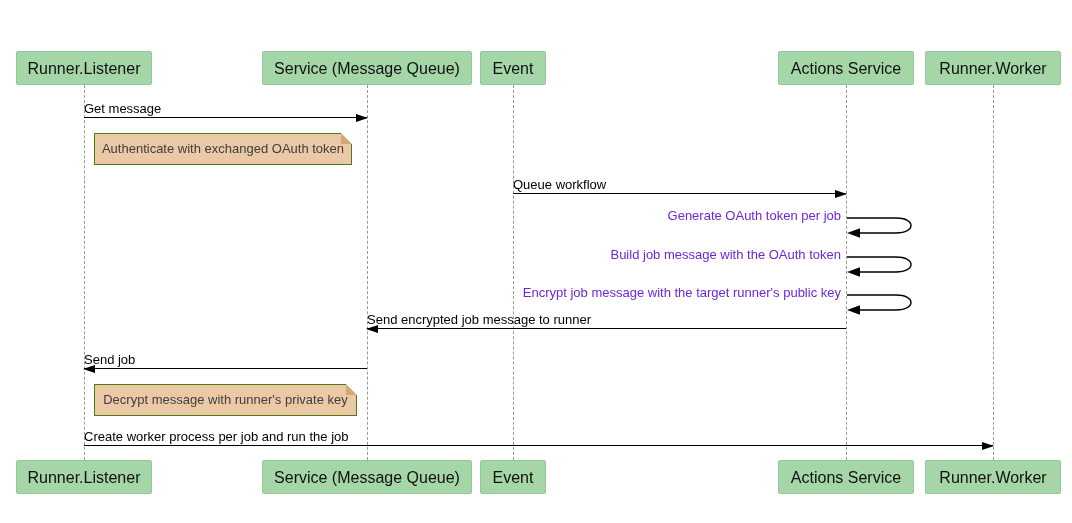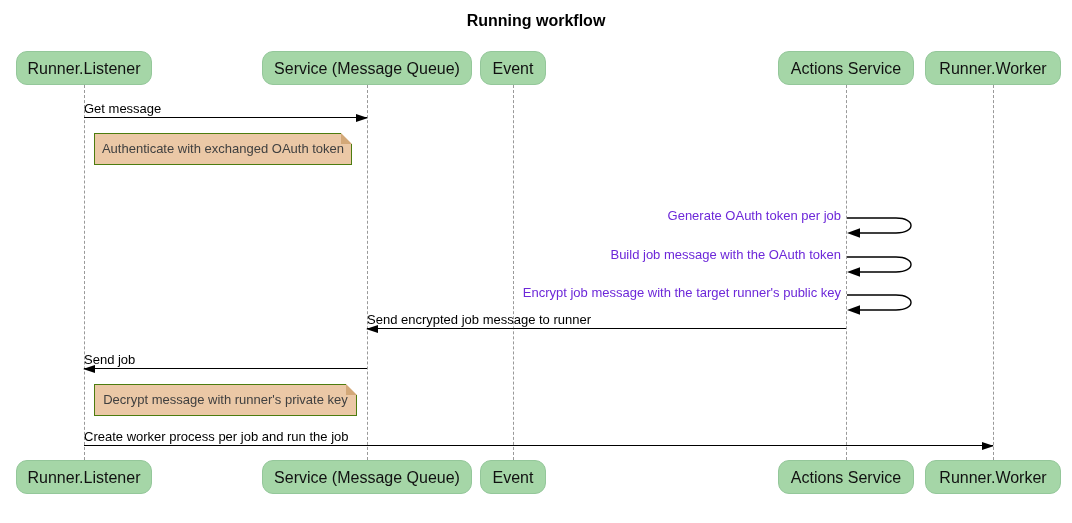--- a/index.html
+++ b/index.html
@@ -27,21 +27,21 @@
     width: 0;
     border-left: 1px dashed #999999;
   }
   .actor {
     position: absolute;
     height: 34px;
     line-height: 33px;
     box-sizing: border-box;
     background: #A5D6A7;
     border: 1px solid #94C79A;
-    border-radius: 11px;
+    border-radius: 2px;
     text-align: center;
     font-size: 16px;
     color: #111;
     white-space: nowrap;
   }
   .actor.top { top: 51px; }
   .actor.bottom { top: 460px; }
   .msg { position: absolute; height: 20px; }
   .msg-label {
     position: absolute;
@@ -97,21 +97,20 @@
     border-style: solid;
     border-width: 0 11px 11px 0;
     border-color: #ffffff #ffffff #D3A878 #D3A878;
   }
 </style>
 </head>
 <body>
 
 <div class="canvas">
 
-  <div class="title">Running workflow</div>
 
   <div class="lifeline" style="left:84px"></div>
   <div class="lifeline" style="left:367px"></div>
   <div class="lifeline" style="left:513px"></div>
   <div class="lifeline" style="left:846px"></div>
   <div class="lifeline" style="left:993px"></div>
 
   <div class="actor top" style="left:16px;width:136px">Runner.Listener</div>
   <div class="actor top" style="left:262px;width:210px">Service (Message Queue)</div>
   <div class="actor top" style="left:480px;width:66px">Event</div>
@@ -119,20 +118,25 @@
   <div class="actor top" style="left:925px;width:136px">Runner.Worker</div>
 
   <div class="msg" style="left:84px;width:283px;top:98px">
     <div class="msg-label">Get message</div>
     <div class="msg-line"></div>
     <div class="head right"></div>
   </div>
 
   <div class="note" style="left:94px;top:133px;width:258px">Authenticate with exchanged OAuth token</div>
 
+  <div class="msg" style="left:513px;width:333px;top:174px">
+    <div class="msg-label">Queue workflow</div>
+    <div class="msg-line"></div>
+    <div class="head right"></div>
+  </div>
 
   <div class="loop-label" style="top:208px">Generate OAuth token per job</div>
   <svg class="loop-svg" style="top:216px" width="74" height="26" viewBox="0 0 74 26">
     <path d="M1,2 H50 C70,2 70,17 50,17 H14" fill="none" stroke="#000" stroke-width="1.4"></path>
     <polygon points="14,12.2 14,21.8 1,17" fill="#000"></polygon>
   </svg>
 
   <div class="loop-label" style="top:247px">Build job message with the OAuth token</div>
   <svg class="loop-svg" style="top:255px" width="74" height="26" viewBox="0 0 74 26">
     <path d="M1,2 H50 C70,2 70,17 50,17 H14" fill="none" stroke="#000" stroke-width="1.4"></path>

